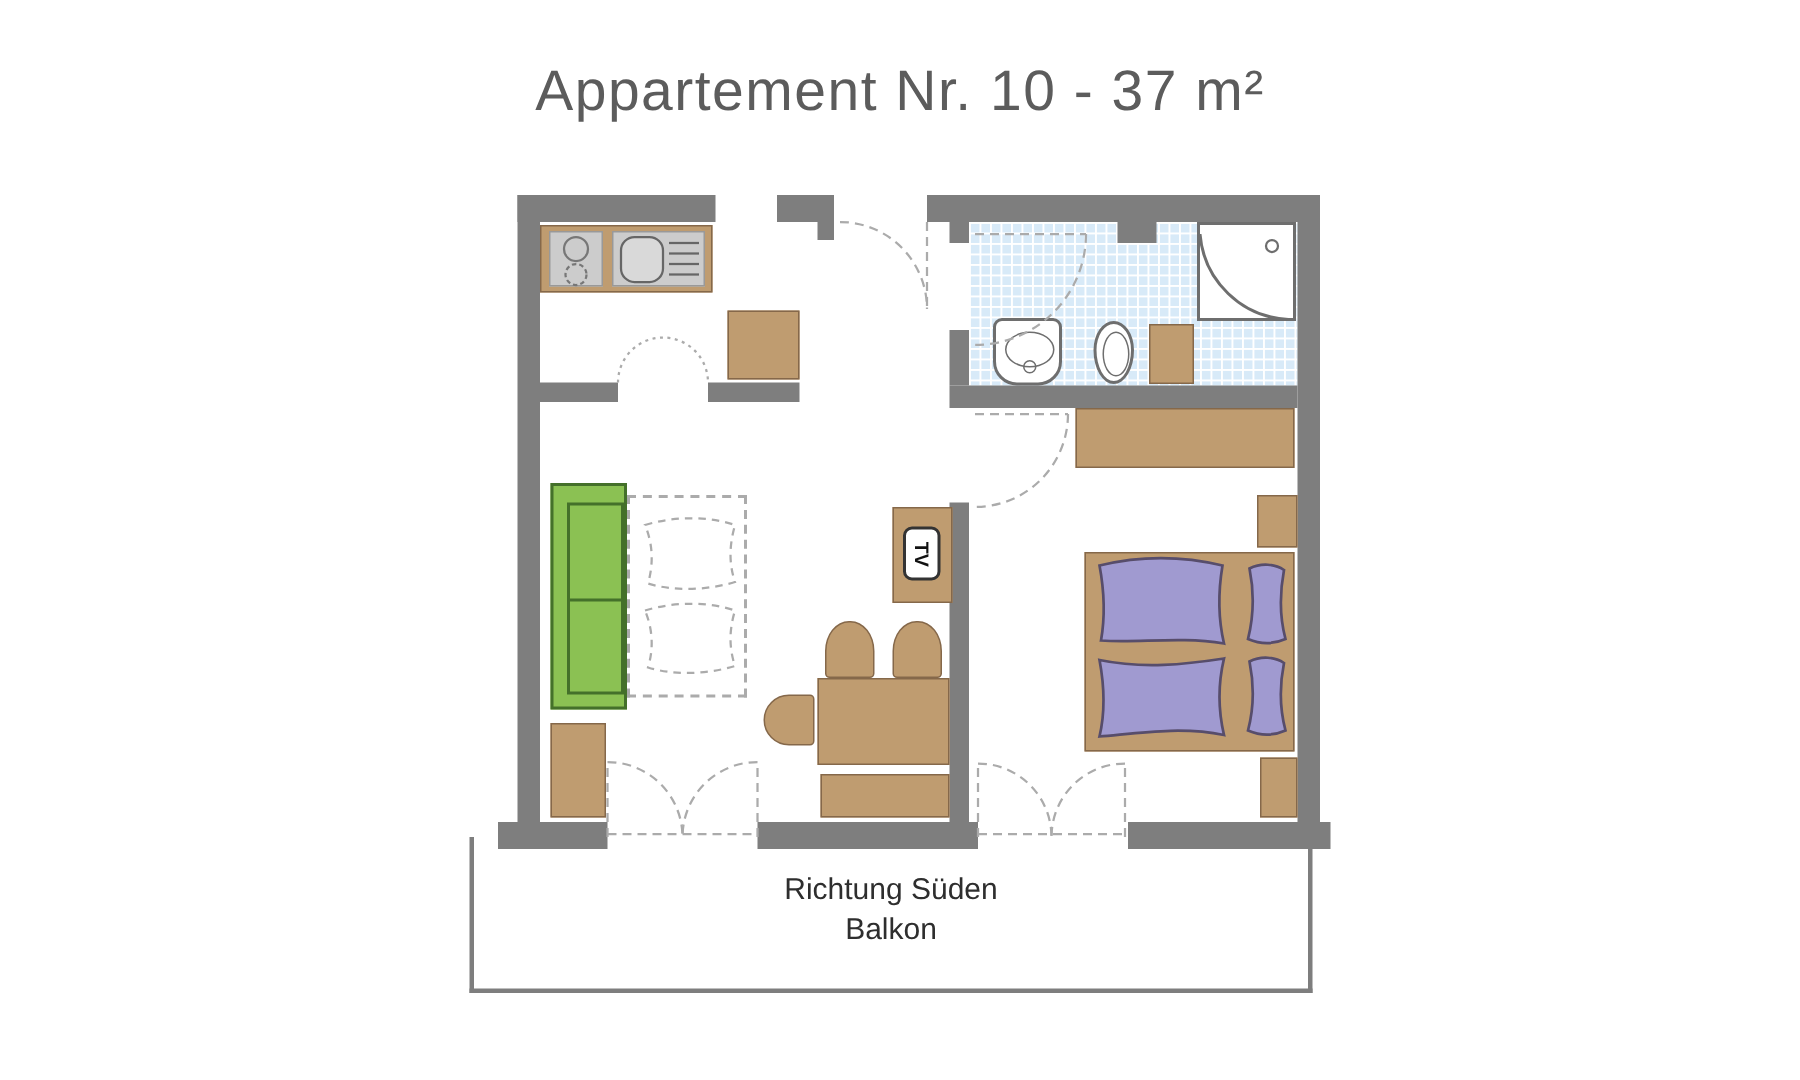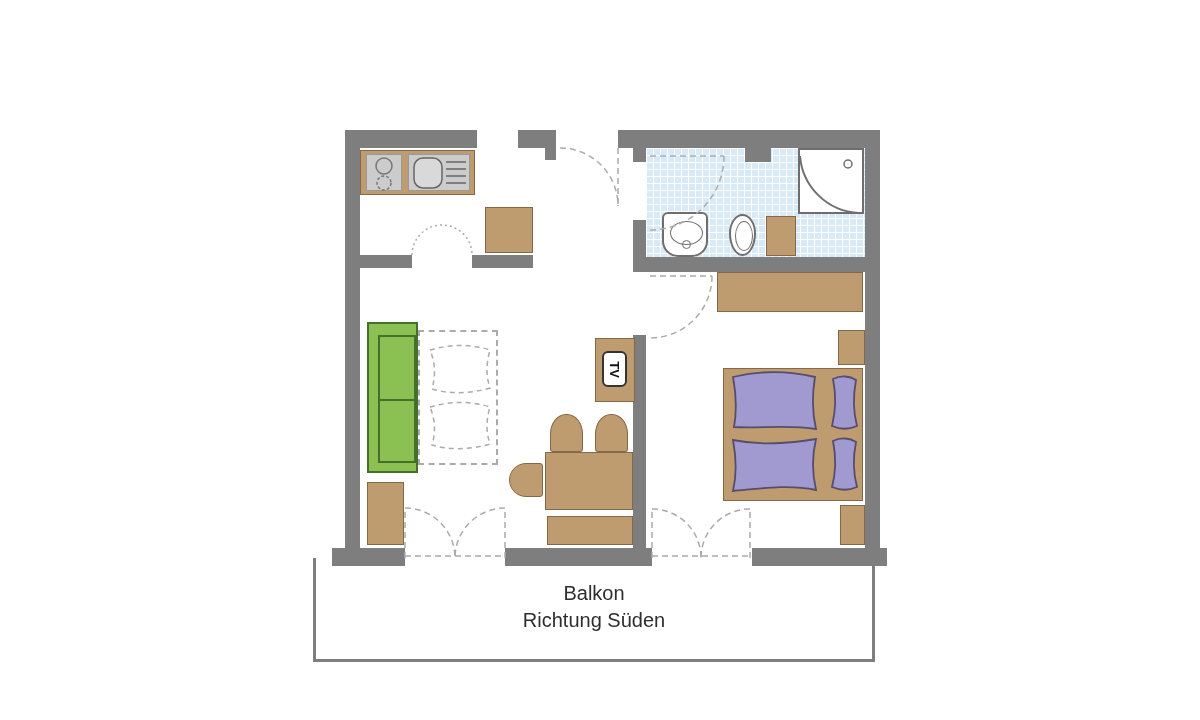--- a/index.html
+++ b/index.html
@@ -36,25 +36,26 @@
              border-radius:50%;}
   .toilet{border-radius:50% 50% 50% 50% / 46% 46% 54% 54%;}
   .toilet-inner{position:absolute;left:4px;top:5px;width:16px;height:28px;border:1.5px solid var(--fixture);
                 border-radius:50%;}
 </style>
 </head>
 <body>
 
 <div class="canvas">
 
+  <div class="page-title">Appartement Nr. 10 - 37 m²</div>
 
   <div class="balcony" style="left:313px;top:558px;width:562px;height:104px;">
     <div class="balcony-label">
+      <div>Richtung Süden</div>
       <div>Balkon</div>
-      <div>Richtung Süden</div>
     </div>
   </div>
 
   <div class="tiles" style="left:646px;top:148px;width:219px;height:109px;"></div>
 
   <div class="wall" style="left:345px;top:130px;width:15px;height:436px;"></div>
   <div class="wall" style="left:345px;top:130px;width:132px;height:18px;"></div>
   <div class="wall" style="left:518px;top:130px;width:38px;height:18px;"></div>
   <div class="wall" style="left:545px;top:148px;width:11px;height:12px;"></div>
   <div class="wall" style="left:618px;top:130px;width:262px;height:18px;"></div>

